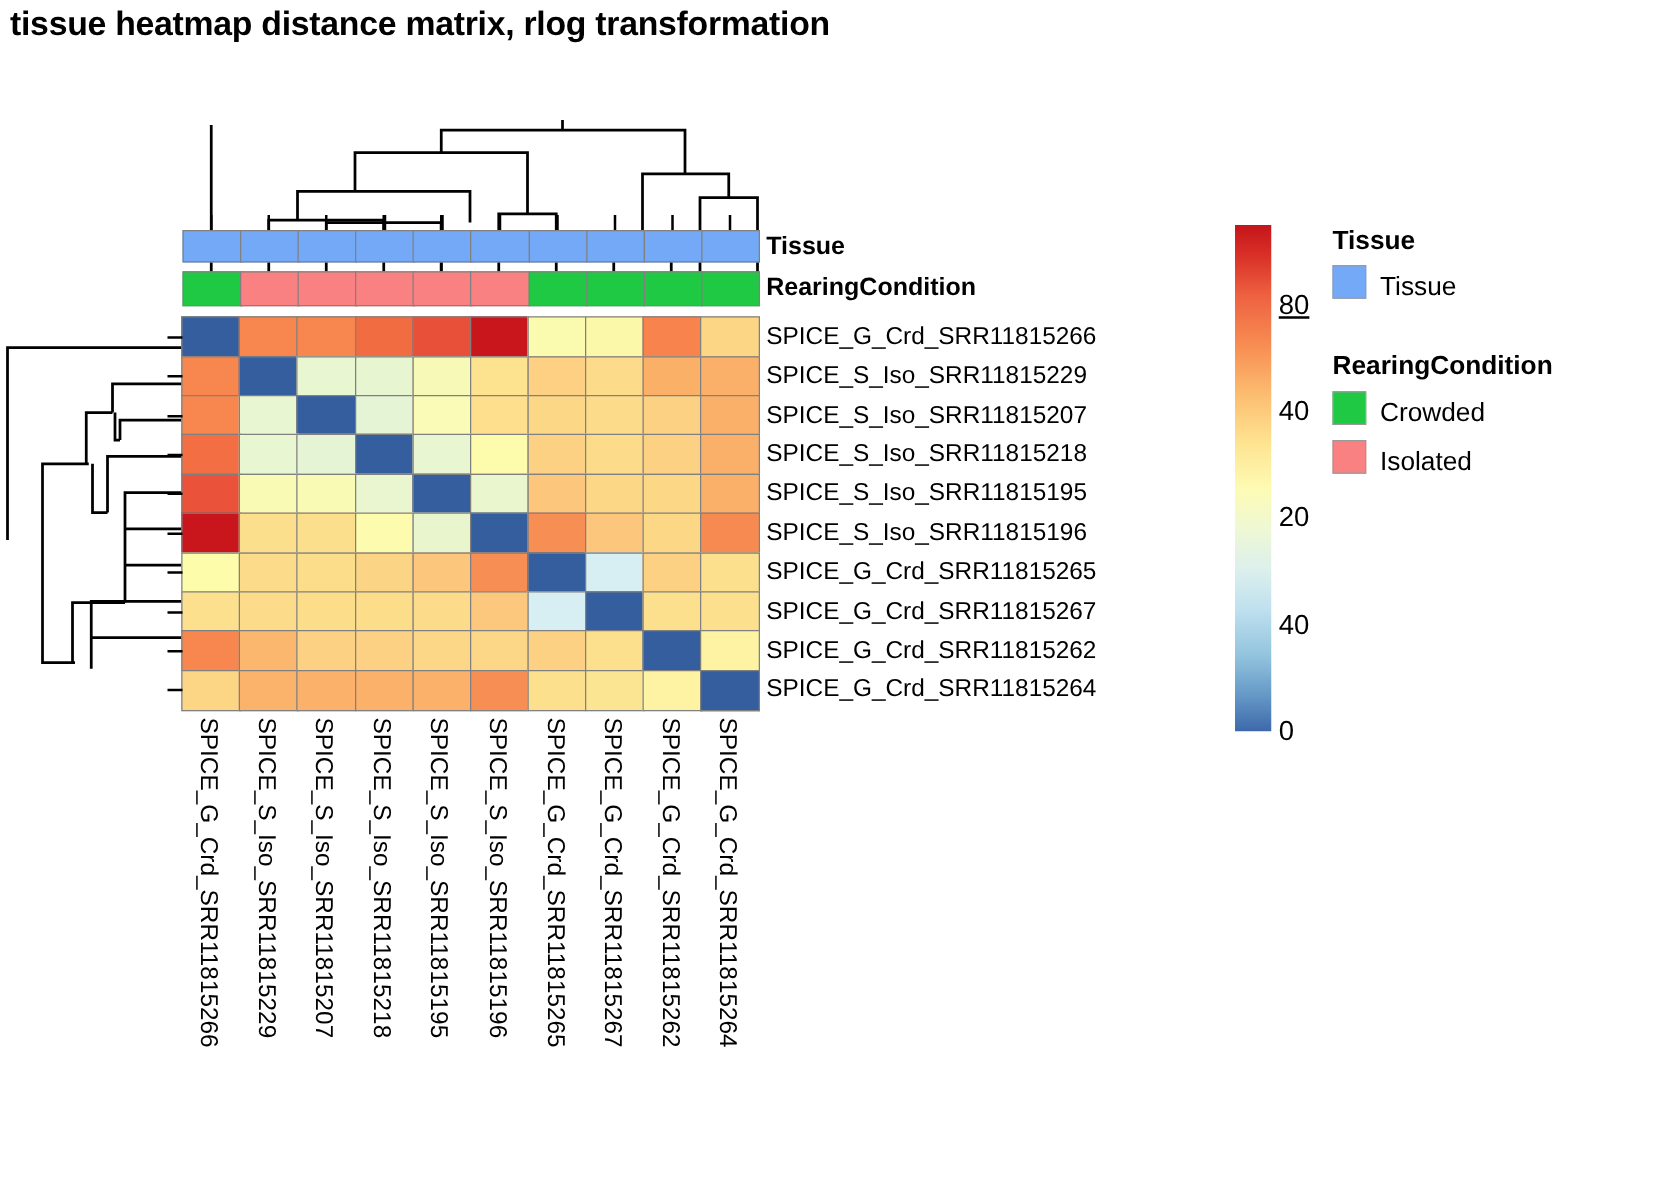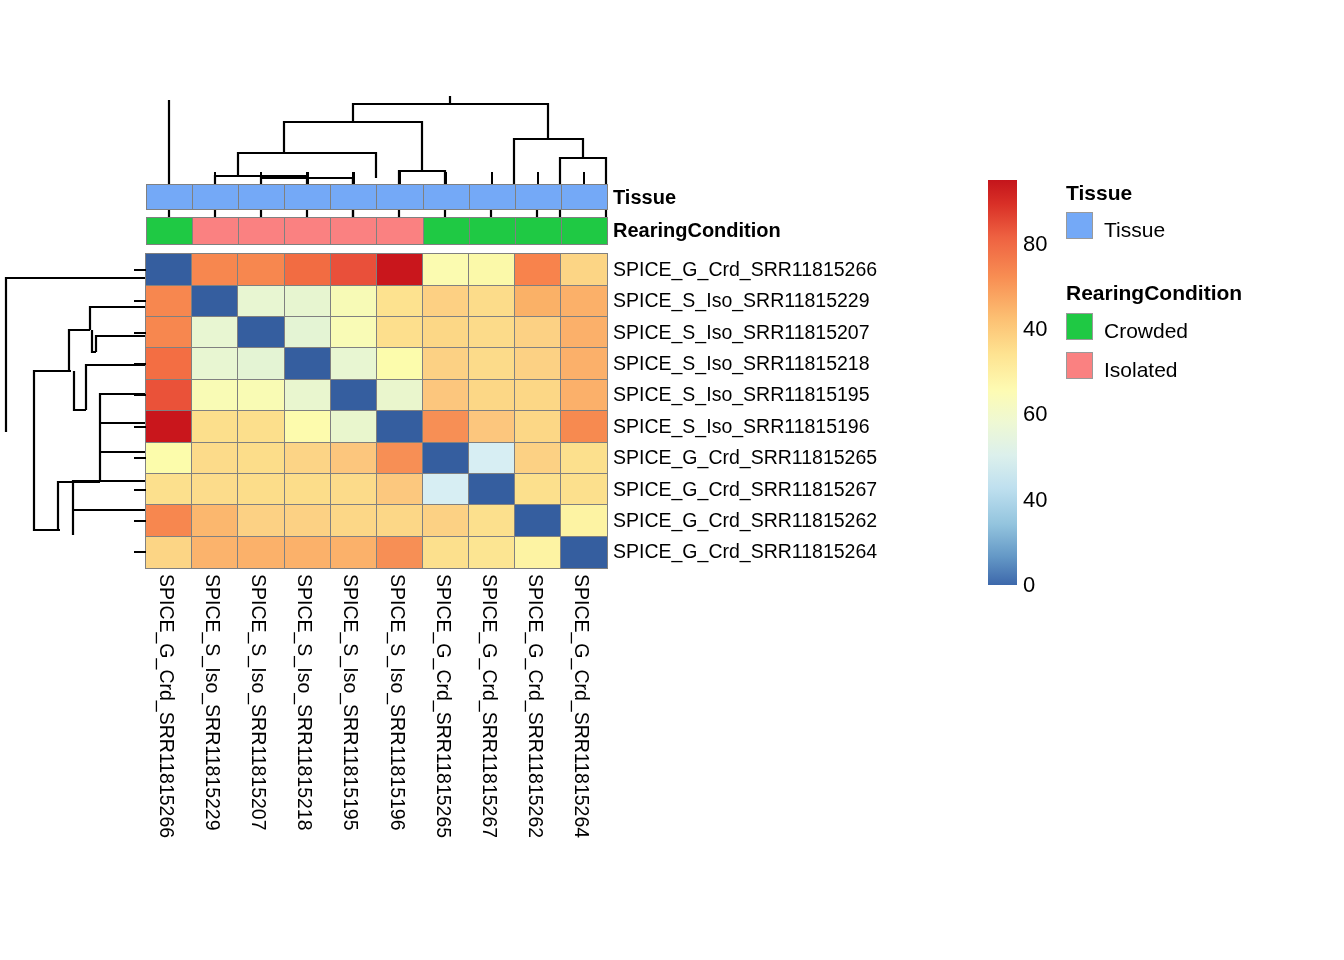--- a/index.html
+++ b/index.html
@@ -98,20 +98,21 @@
     white-space:nowrap;
     line-height:1;
   }
   .tickmark{position:absolute;background:#000;}
 </style>
 </head>
 <body>
 
 <div id="plot">
 
+  <div class="title">tissue heatmap distance matrix, rlog transformation</div>
 
   <svg class="dendro" style="left:0px;top:48px;width:620px;height:138px;" viewBox="0 0 620 138">
     <path d="M169 52 L169 186"></path>
     <path d="M215 186 L215 128 L307 128 L307 186"></path>
     <path d="M261 186 L261 130 L353 130 L353 186"></path>
     <path d="M238 128 L238 105 L376 105 L376 130"></path>
     <path d="M284 105 L284 105"></path>
     <path d="M353 186 L353 130"></path>
     <path d="M399 186 L399 123 L445 123 L445 186"></path>
     <path d="M307 105 L307 105"></path>
@@ -310,23 +311,23 @@
                 #fcbf72 34%,
                 #fee391 43%,
                 #fdfbb3 52%,
                 #eef8d4 60%,
                 #dcf0ec 68%,
                 #bfe0ef 76%,
                 #93c4de 85%,
                 #6498c6 93%,
                 #3d68ab 100%);"></div>
   <div id="cbticks">
-      <div class="cbtick" style="left: 1023px; top: 232.947px;">80</div>
+      <div class="cbtick" style="left: 1023px; top: 232.947px; text-decoration: underline;">80</div>
       <div class="cbtick" style="left: 1023px; top: 318.211px;">40</div>
-      <div class="cbtick" style="left: 1023px; top: 403.474px;">60</div>
+      <div class="cbtick" style="left: 1023px; top: 403.474px;">20</div>
       <div class="cbtick" style="left: 1023px; top: 488.737px;">40</div>
       <div class="cbtick" style="left: 1023px; top: 574px;">0</div>
     </div>
 
   <div class="legend-title" style="left:1066px;top:181px;">Tissue</div>
   <div class="legend-swatch" style="left:1066px;top:212px;background:#74a9f7;"></div>
   <div class="legend-text" style="left:1104px;top:219px;">Tissue</div>
 
   <div class="legend-title" style="left:1066px;top:281px;">RearingCondition</div>
   <div class="legend-swatch" style="left:1066px;top:313px;background:#1fc944;"></div>

